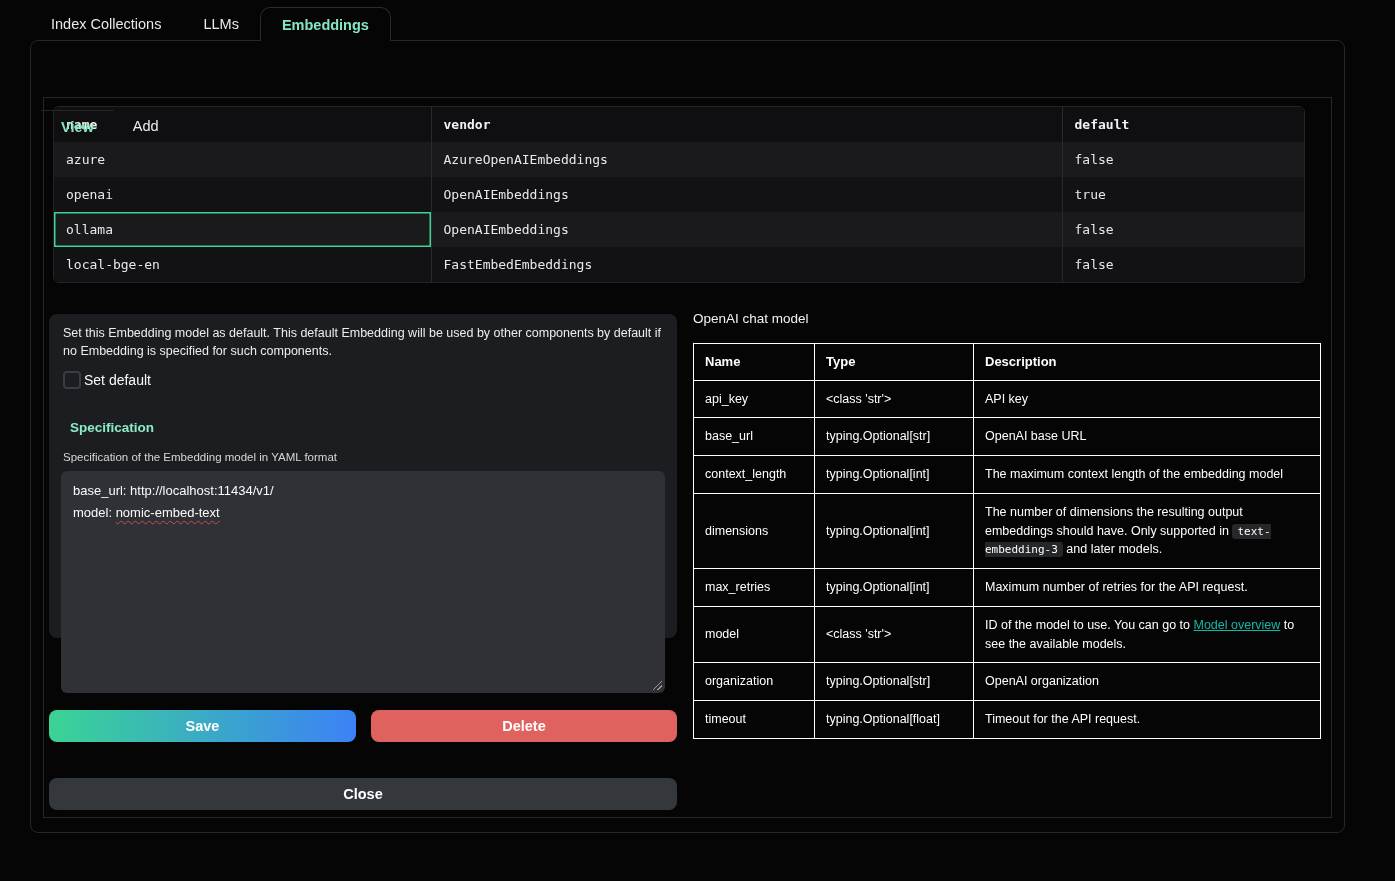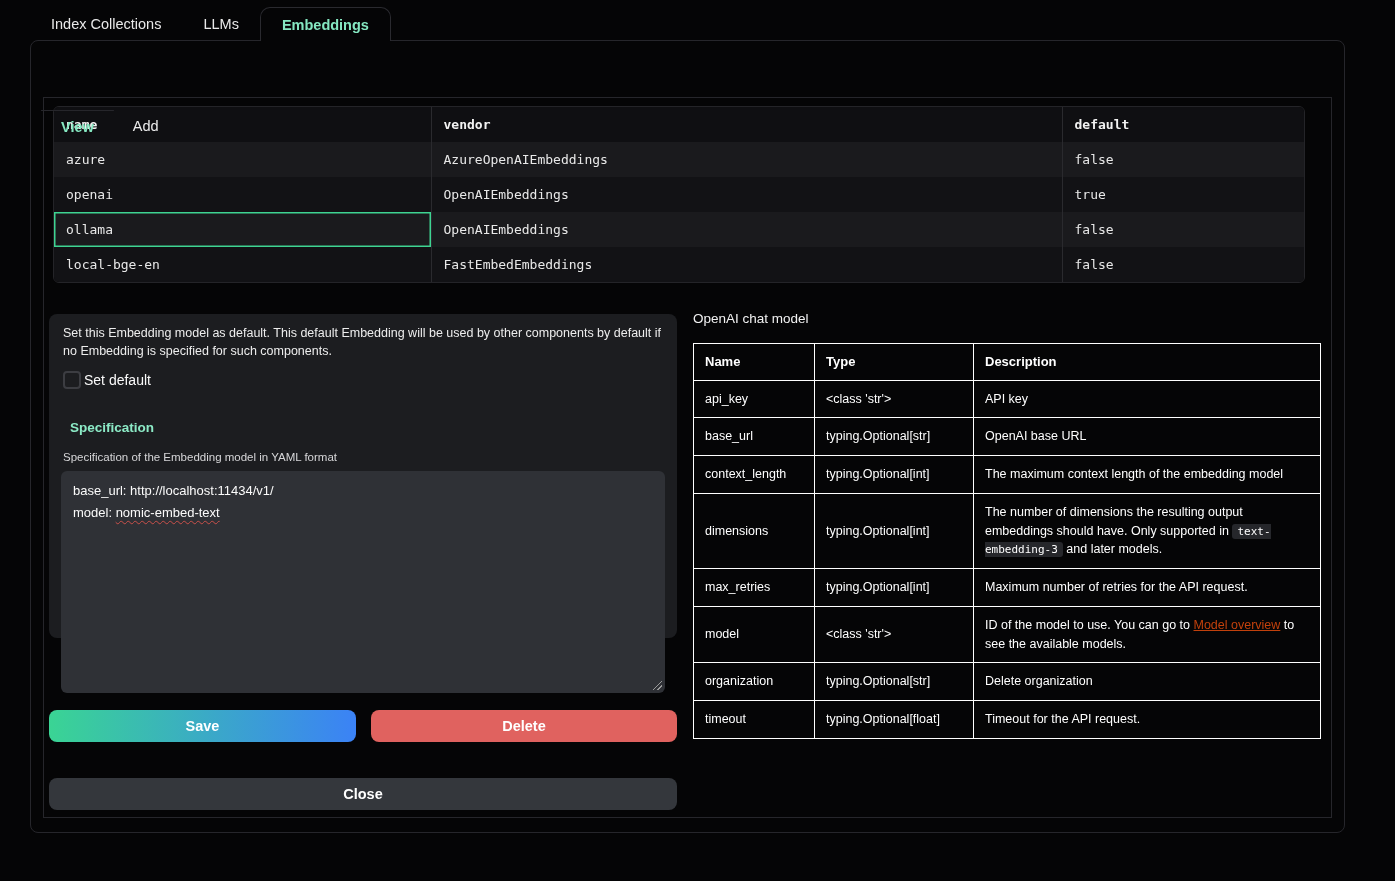--- a/index.html
+++ b/index.html
@@ -68,21 +68,21 @@
   
   .doc-title { position: absolute; left: 649px; top: 213px; font-size: 13.5px; color: #f2f2f2; }
   .doc-table-wrap { position: absolute; left: 649px; top: 245px; width: 630px; }
   .doc-table { width: 628px; border-collapse: collapse; table-layout: fixed; color: #ffffff; }
   .doc-table col.d-name { width: 121px; } .doc-table col.d-type { width: 159px; }
   .doc-table th, .doc-table td { border: 1px solid #ffffff; padding: 9px 11px; text-align: left;
     font-size: 12.5px; line-height: 1.5; vertical-align: middle; font-weight: 400; }
   .doc-table th { font-weight: 700; font-size: 13px; padding: 8px 11px; }
   .code-chip { font-family: "DejaVu Sans Mono", monospace; font-size: 11px; background: #26272b;
     padding: 1px 5px; border-radius: 3px; white-space: normal; }
-  .doc-link { color: #c2410c; text-decoration: underline; cursor: pointer; margin-top: 44px; }
+  .doc-link { color: #14b8a6; text-decoration: underline; cursor: pointer; margin-top: 44px; }
 </style>
 </head>
 <body>
 
 <div class="top-tabs">
   <div class="top-tab">Index Collections</div>
   <div class="top-tab">LLMs</div>
   <div class="top-tab active">Embeddings</div>
 </div>
 
@@ -199,21 +199,21 @@
           <tr>
             <td>model</td>
             <td>&lt;class 'str'&gt;</td>
             <td>
               <span>ID of the model to use. You can go to </span><span class="doc-link">Model overview</span><span> to see the available models.</span>
             </td>
           </tr>
           <tr>
             <td>organization</td>
             <td>typing.Optional[str]</td>
-            <td>Delete organization</td>
+            <td>OpenAI organization</td>
           </tr>
           <tr>
             <td>timeout</td>
             <td>typing.Optional[float]</td>
             <td>Timeout for the API request.</td>
           </tr>
         </tbody>
       </table>
     </div>
 

